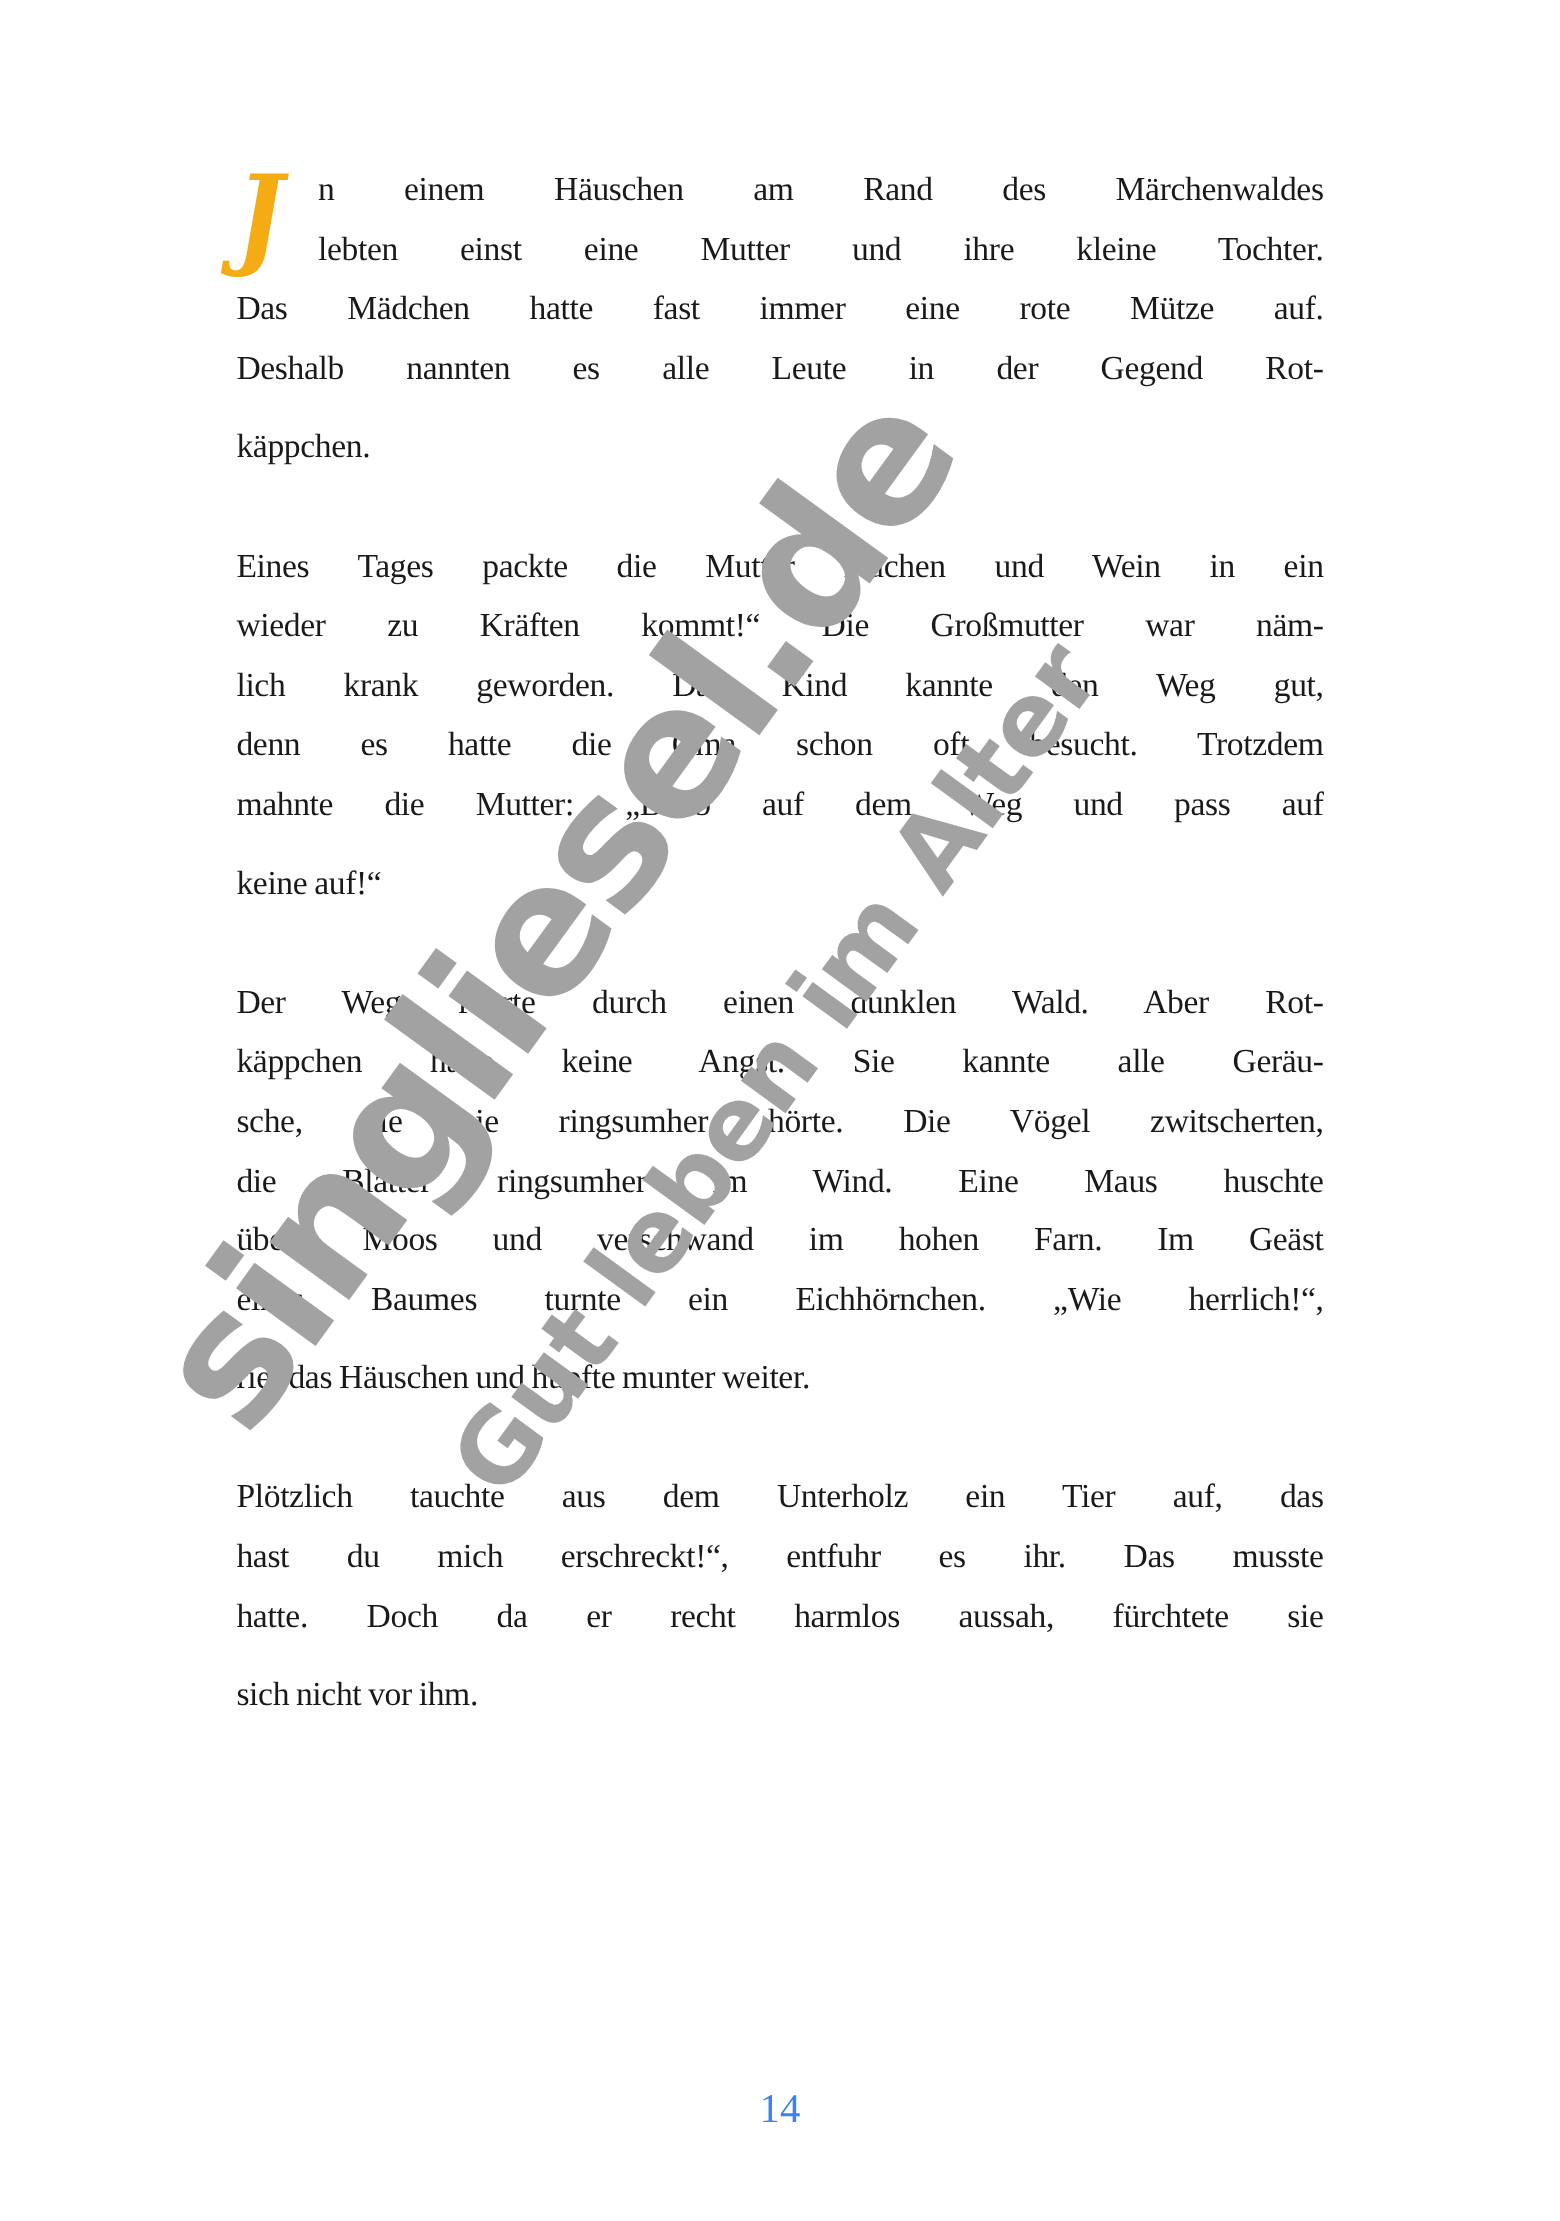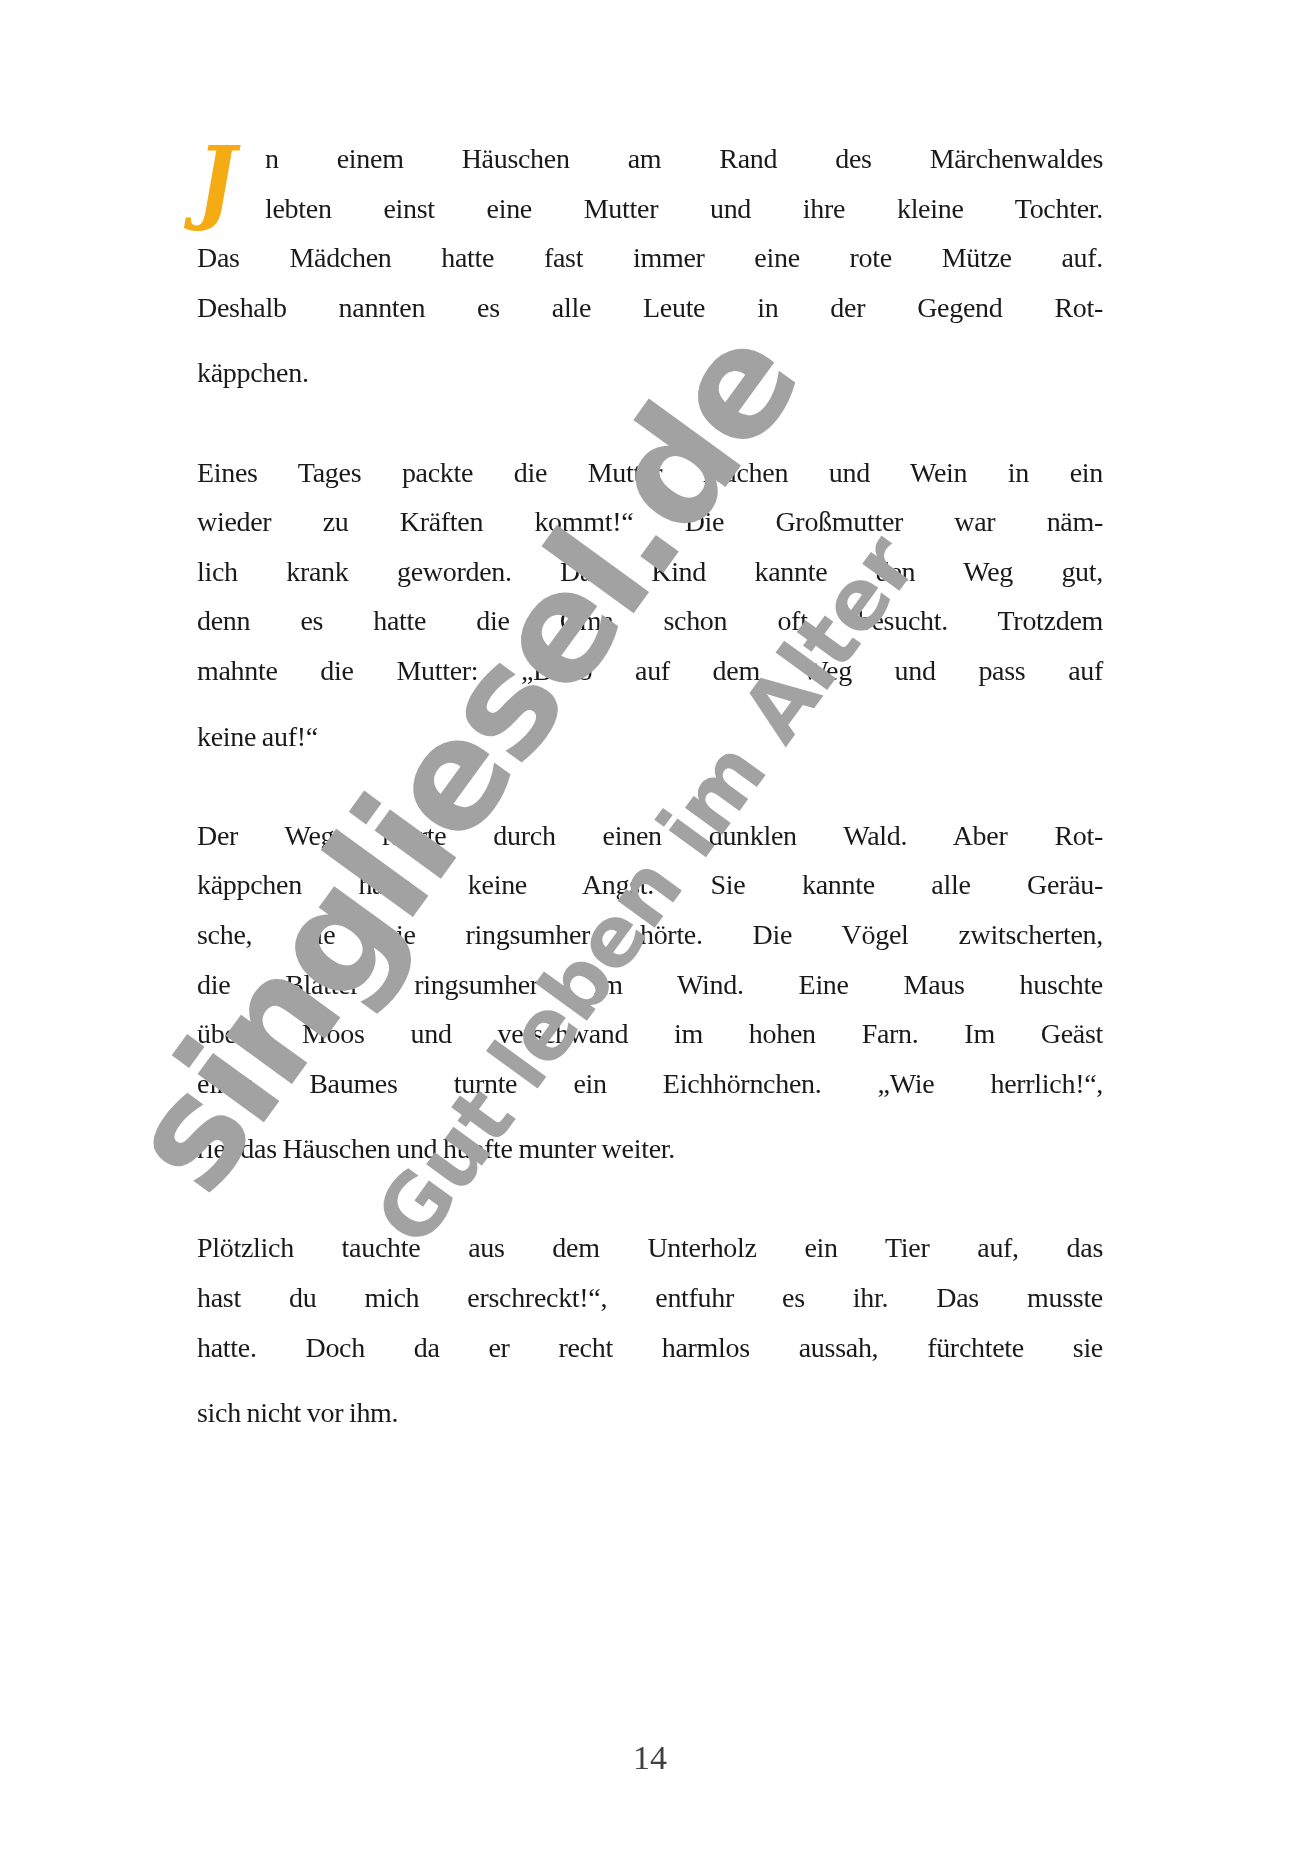--- a/index.html
+++ b/index.html
@@ -66,21 +66,21 @@
     transform-origin: left top;
   }
   .page-number {
     position: absolute;
     left: 0;
     width: 1300px;
     top: 1738px;
     text-align: center;
     font-size: 34px;
     line-height: 40px;
-    color: #404040;
+    color: #3b82f6;
   }
   .watermark {
     position: absolute;
     font-family: "DejaVu Sans", "Liberation Sans", sans-serif;
     font-weight: bold;
     color: #a2a2a2;
     white-space: nowrap;
     pointer-events: none;
     transform-origin: left bottom;
   }

